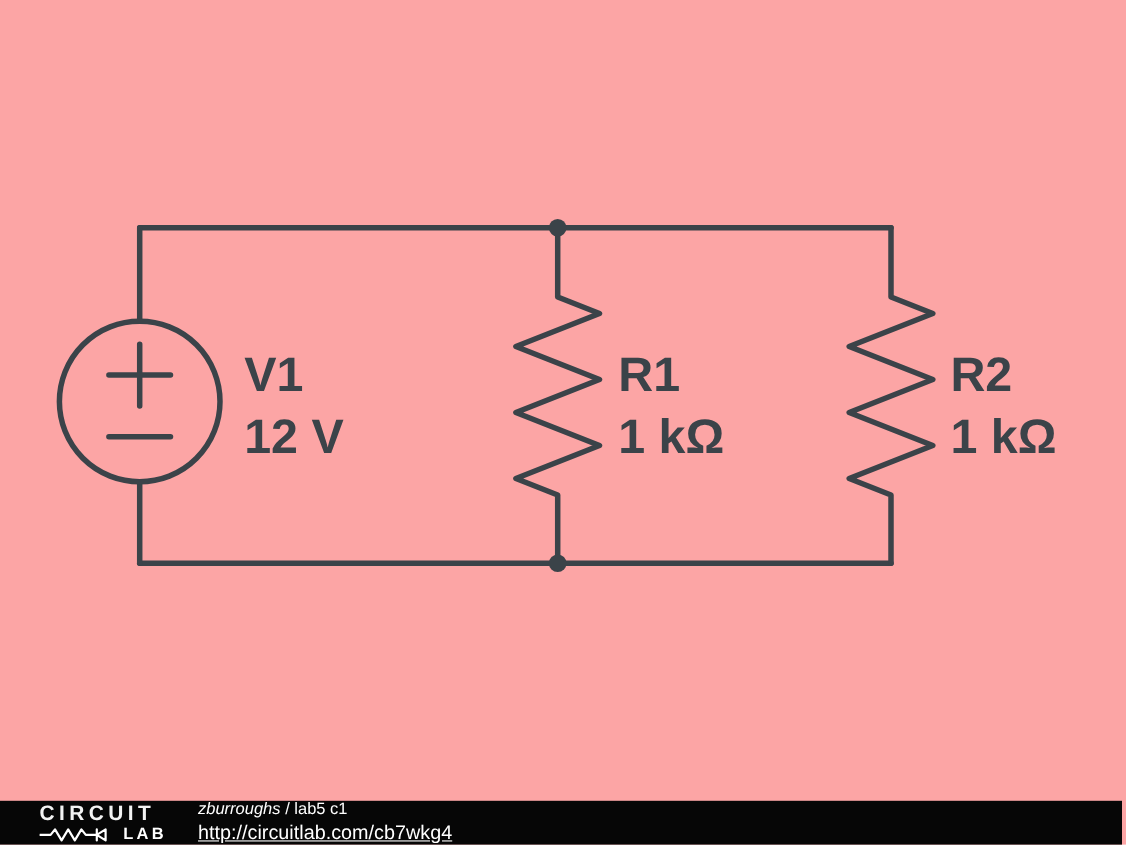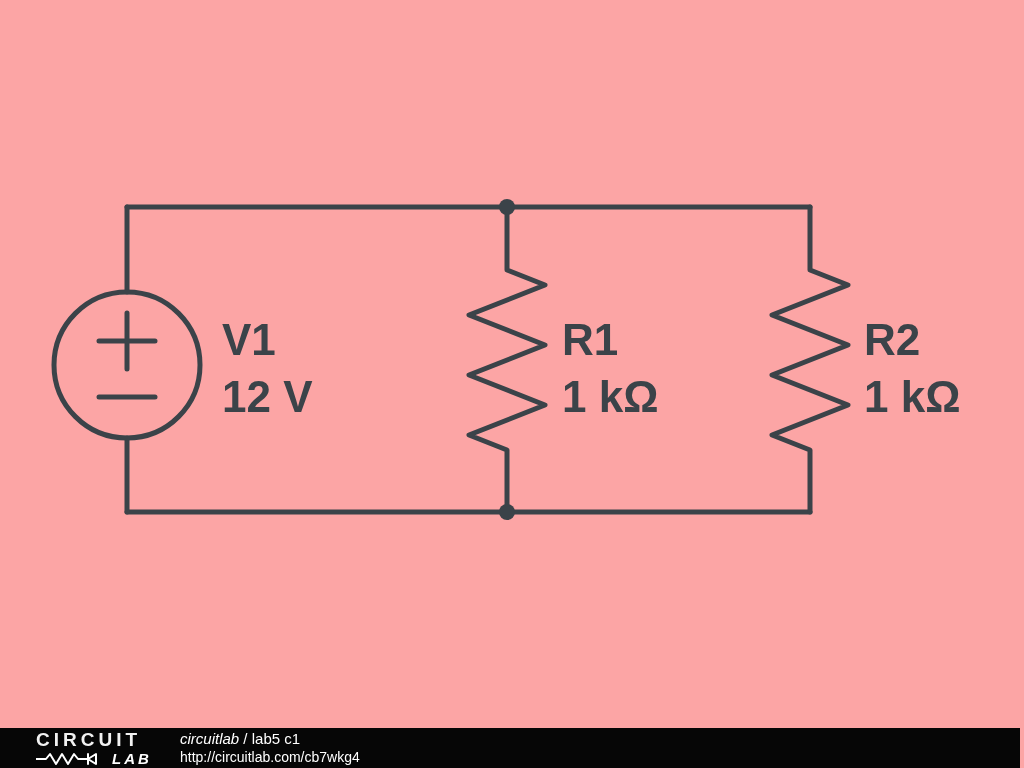--- a/index.html
+++ b/index.html
@@ -61,35 +61,34 @@
     margin-top: 2px;
   }
 
   .logo-zigzag { margin-right: 4px; }
 
   .logo-lab {
     font-size: 15px;
     font-weight: bold;
     letter-spacing: 3px;
     color: #ffffff;
-    font-style: italic;
   }
 
   .footer-text {
     display: flex;
     flex-direction: column;
     justify-content: center;
     font-size: 15px;
     line-height: 1.25;
   }
 
   .footer-line1 .author { font-style: italic; }
   .footer-line1 .title  { font-weight: normal; }
 
-  .footer-line2 { font-size: 14px; }
+  .footer-line2 { font-size: 18px; text-decoration: underline; }
 </style>
 </head>
 <body>
 
 <div class="stage">
 
   <svg class="schematic-svg" viewBox="0 0 1024 768" xmlns="http://www.w3.org/2000/svg">
     <g stroke="#3b4349" stroke-width="5" fill="none" stroke-linecap="round" stroke-linejoin="round">
 
       <path d="M127 207 L810 207"></path>
@@ -128,19 +127,19 @@
       <span class="logo-bottom">
         <svg class="logo-zigzag" width="72" height="14" viewBox="0 0 72 14">
           <path d="M0 7 L10 7 L14 2 L20 12 L26 2 L32 12 L38 2 L42 7 L52 7 M52 2 L52 12 M52 7 L60 2 L60 12 L52 7" stroke="#ffffff" stroke-width="2" fill="none" stroke-linecap="round" stroke-linejoin="round"></path>
         </svg>
         <span class="logo-lab">LAB</span>
       </span>
     </div>
 
     <div class="footer-text">
       <div class="footer-line1">
-        <span class="author">circuitlab</span><span> / </span><span class="title">lab5 c1</span>
+        <span class="author">zburroughs</span><span> / </span><span class="title">lab5 c1</span>
       </div>
       <div class="footer-line2">http://circuitlab.com/cb7wkg4</div>
     </div>
 
   </div>
 </div>
 
 </body></html>

